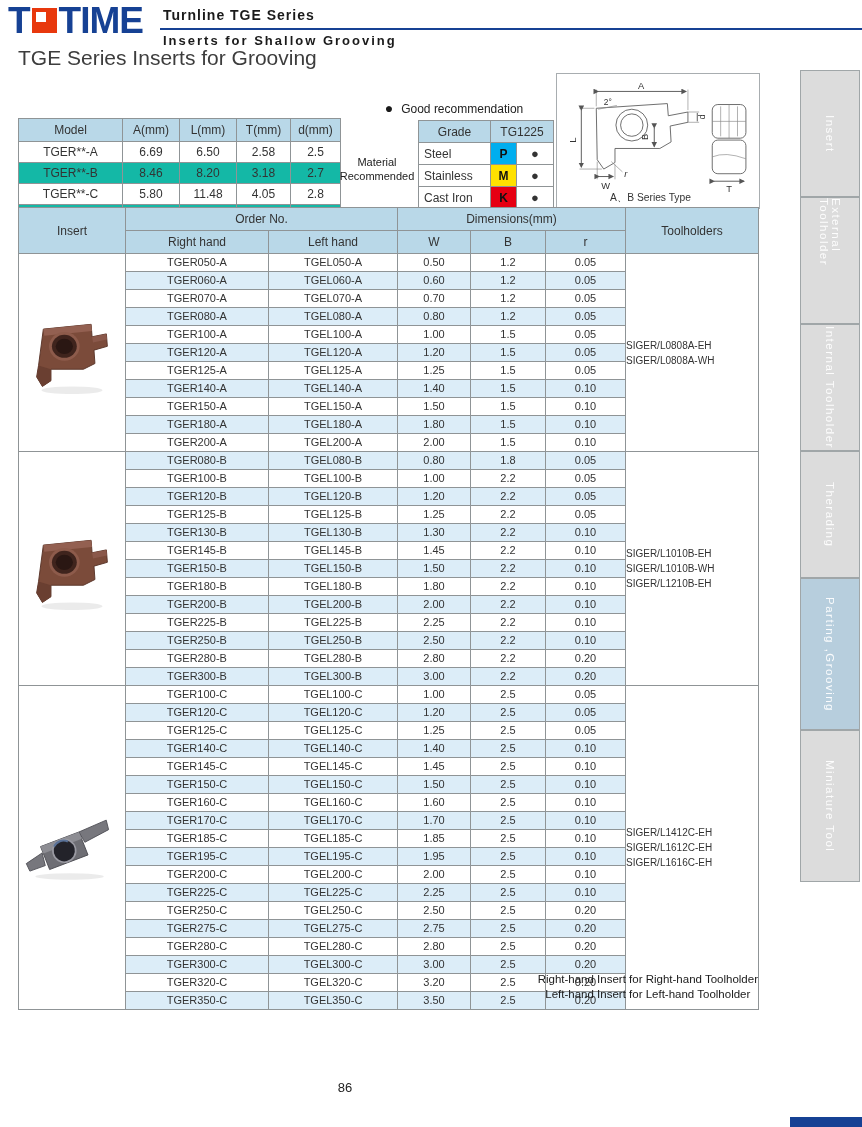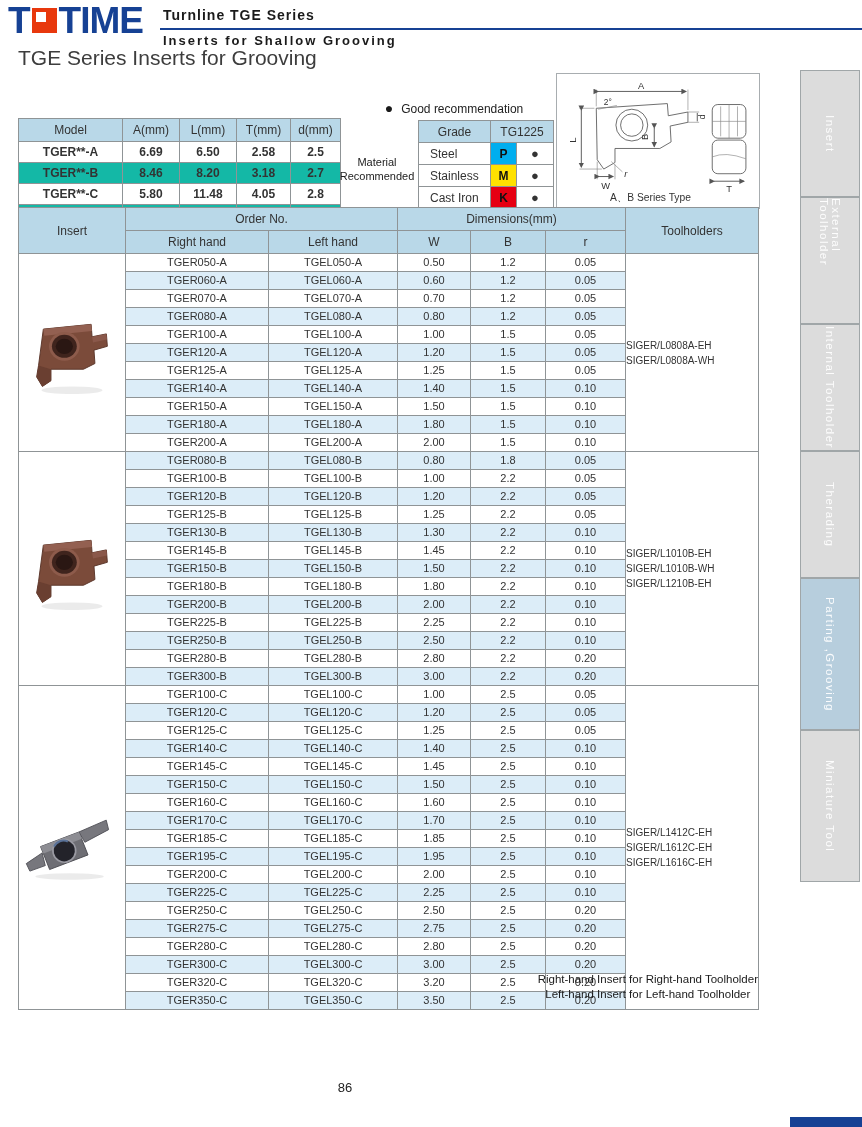--- a/index.html
+++ b/index.html
@@ -16,31 +16,31 @@
 
   
   table { border-collapse:collapse; table-layout:fixed; }
   td,th { border:1px solid #8f9496; font-size:11px; color:#333; text-align:center; padding:0; overflow:hidden; white-space:nowrap; font-weight:normal; }
   .hdr { background:#b9d8e8; }
   .alt td.c { background:#dcedf8; }
 
   
   .model-table { position:absolute; left:18px; top:78px; width:322px;margin-top:40px; }
   .model-table th { height:22px; font-size:12px; }
-  .model-table td { height:20px; font-size:12px;font-weight:bold; }
+  .model-table td { height:20px; font-size:12px; }
   .model-table tr.alt td { background:#14b8a6; }
 
   
   .legend { position:absolute; left:352px; top:100px; width:204px; text-align:center; font-size:12px; color:#222; }
   .legend .dot { font-size:14px; margin-right:8px; color:#1a1a1a; }
   .material-label { position:absolute; left:338px; top:155px; width:78px; text-align:center; font-size:11px; color:#222; line-height:14px; }
   .material-table { position:absolute; left:418px; top:120px; width:110px; }
   .material-table th { height:21px; font-size:12px; }
   .material-table td { height:21px; font-size:12px; }
-  .material-table td.material { text-align:left; padding-left:11px; }
+  .material-table td.material { text-align:left; padding-left:5px; }
   .material-table td.code { font-weight:bold; color:#111; }
   .material-table td.dot { font-size:13px; }
 
   
   .diagram-box { position:absolute; left:556px; top:73px; width:202px; height:134px; border:1px solid #a8adb0; background:#fff; }
 
   
   .main-table { position:absolute; left:18px; top:207px; width:740px; }
   .main-table th { height:22px; font-size:12px; }
   .main-table td { height:17px; line-height:17px; font-size:11px; }

